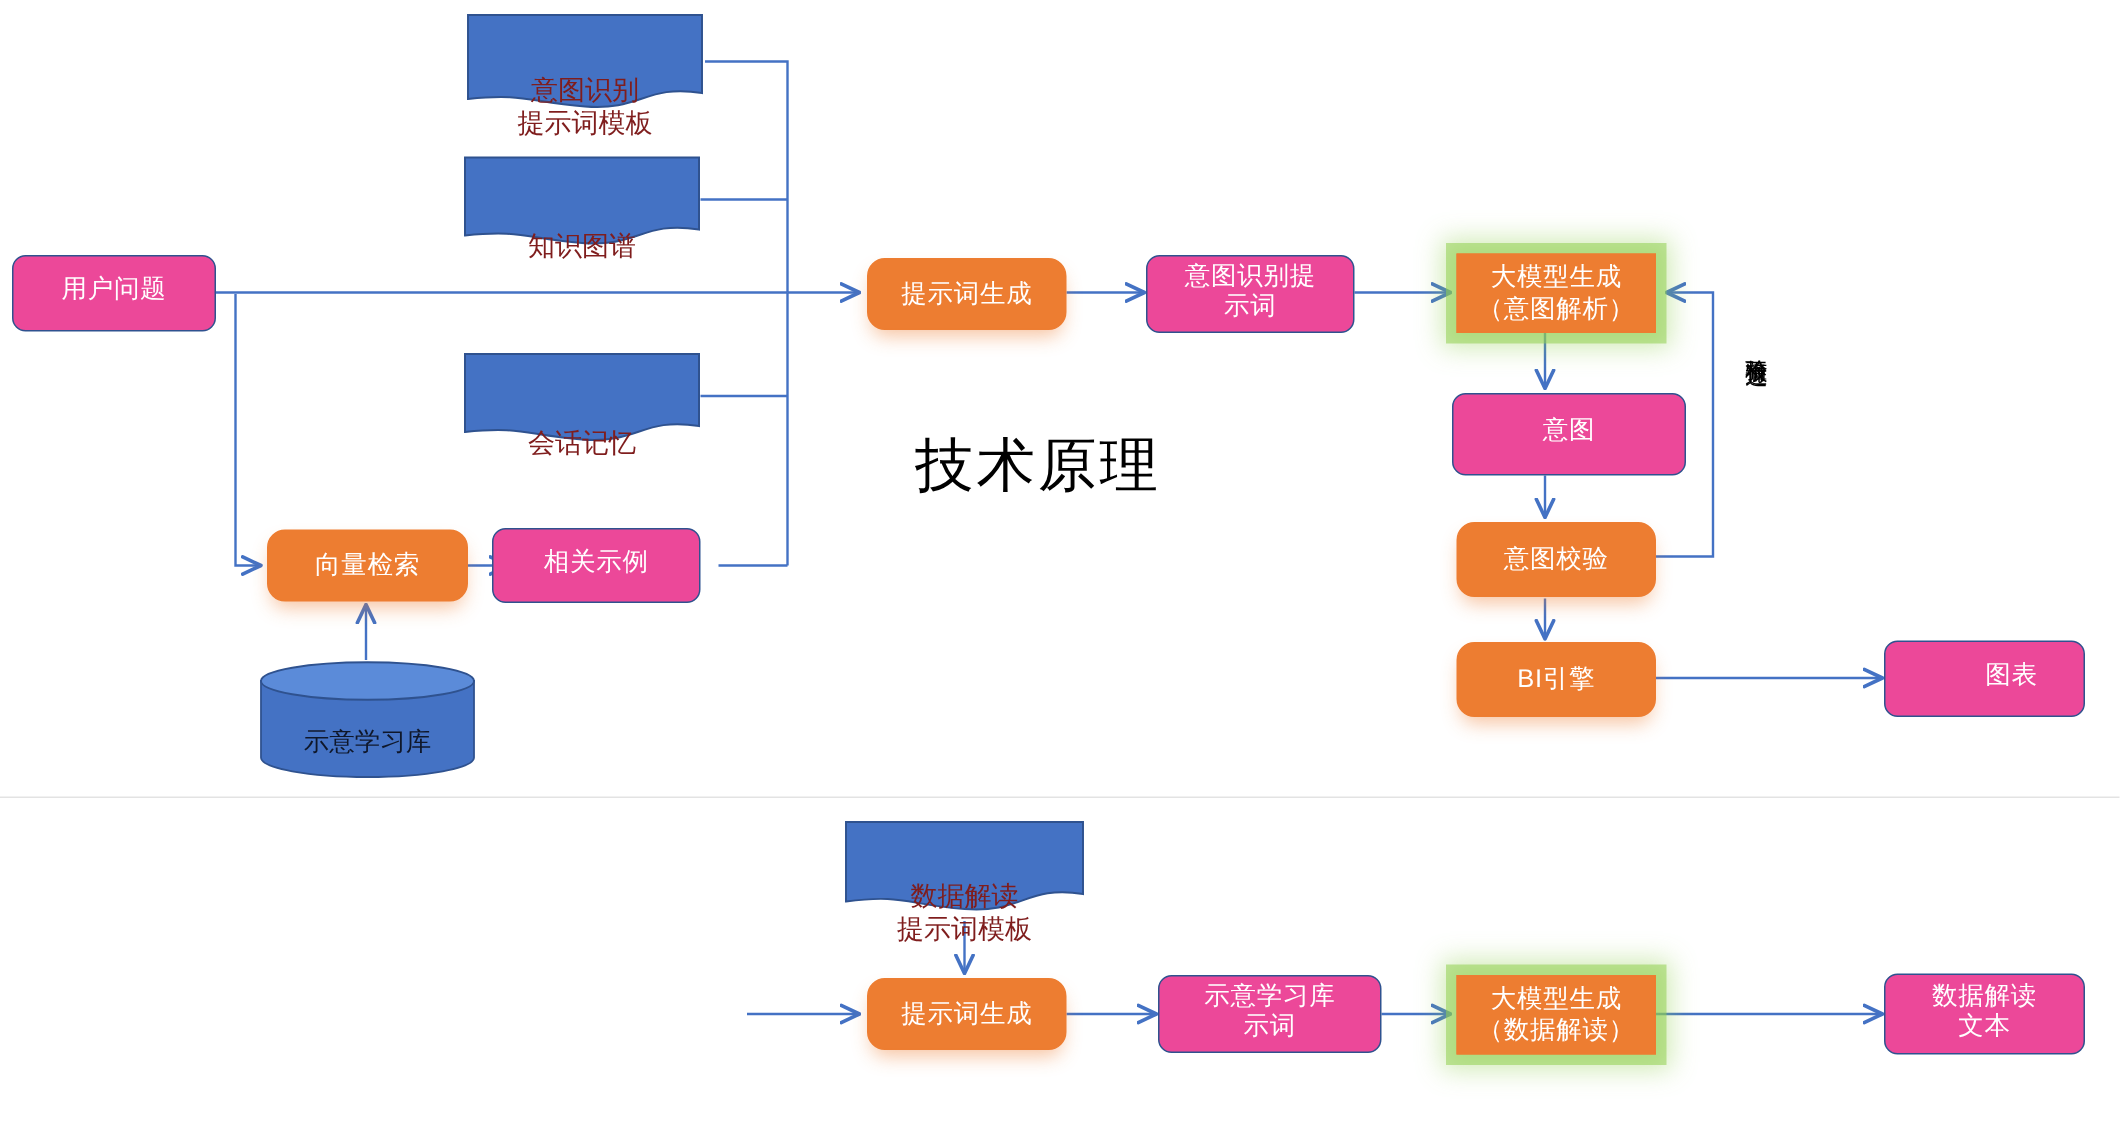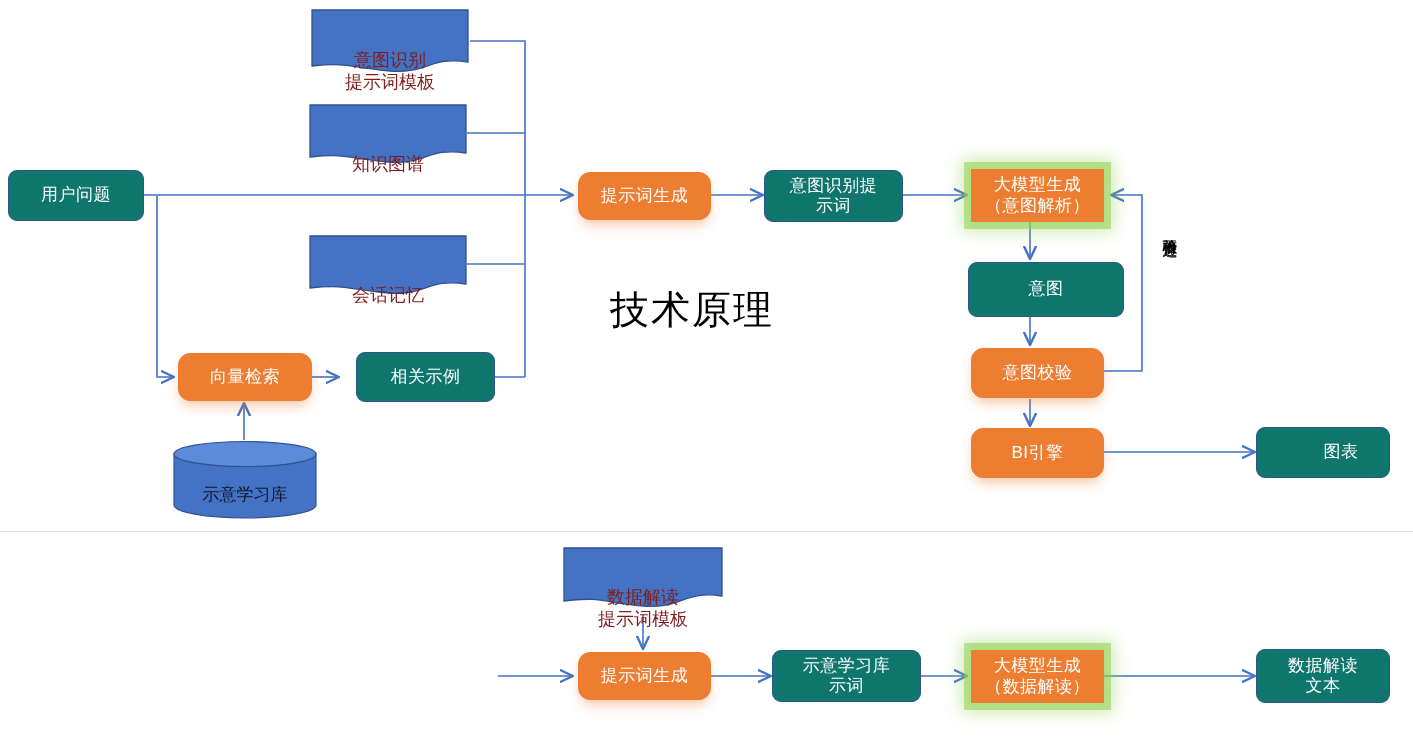--- a/index.html
+++ b/index.html
@@ -10,21 +10,21 @@
   #canvas{position:relative;width:1413px;height:749px;background:#fff;}
   #wires{position:absolute;left:0;top:0;width:1413px;height:749px;pointer-events:none;}
 
   .node{
     position:absolute;box-sizing:border-box;display:flex;
     align-items:center;justify-content:center;text-align:center;
     color:#ffffff;line-height:1.18;z-index:3;
     font-size:17px;letter-spacing:.5px;
   }
   .rrect{
-    background:#0f766e;border:1px solid #2F528F;border-radius:9px;
+    background:#ec4899;border:1px solid #2F528F;border-radius:9px;font-family:Liberation Mono, monospace;
   }
   .orect{
     background:#ED7D31;border:1px solid #ED7D31;border-radius:0;
   }
   
   .glow-orange{box-shadow:0 7px 13px -3px rgba(237,125,49,.46);border-radius:12px;}
   
   .glow-green{box-shadow:0 0 0 7px rgba(146,208,80,.55),0 0 16px 10px rgba(146,208,80,.42);}
 
   
@@ -145,21 +145,21 @@
 
   <div class="docshape" style="left:308px;top:103px;width:160px;height:67px;">
     <svg width="160" height="67" viewBox="0 0 160 67">
       <path d="M2,2 L158,2 L158,50 C120,44 118,62 80,59 C42,56 40,50 2,54 Z" fill="#4472C4" stroke="#2F528F" stroke-width="1.3"></path>
     </svg>
     <div class="doclabel" style="height:52px;">知识图谱</div>
   </div>
 
   <div class="node orect glow-orange" style="left:178px;top:353px;width:134px;height:48px;">向量检索</div>
 
-  <div class="node rrect" style="left:356px;top:352px;width:139px;height:50px;">相关示例</div>
+  <div class="node rrect" style="left:328px;top:352px;width:139px;height:50px;">相关示例</div>
 
   <div class="cylinder" style="left:172px;top:440px;width:146px;height:79px;">
     <svg width="146" height="79" viewBox="0 0 146 79">
       <path d="M2,14 L2,65 A71,13 0 0 0 144,65 L144,14 Z" fill="#4472C4" stroke="#2F528F" stroke-width="1.2"></path>
       <ellipse cx="73" cy="14" rx="71" ry="12.5" fill="#5B8BD9" stroke="#2F528F" stroke-width="1.2"></ellipse>
     </svg>
     <div class="cyllabel" style="top:43px;">示意学习库</div>
   </div>
 
   <div class="node orect glow-orange" style="left:578px;top:172px;width:133px;height:48px;">提示词生成</div>

